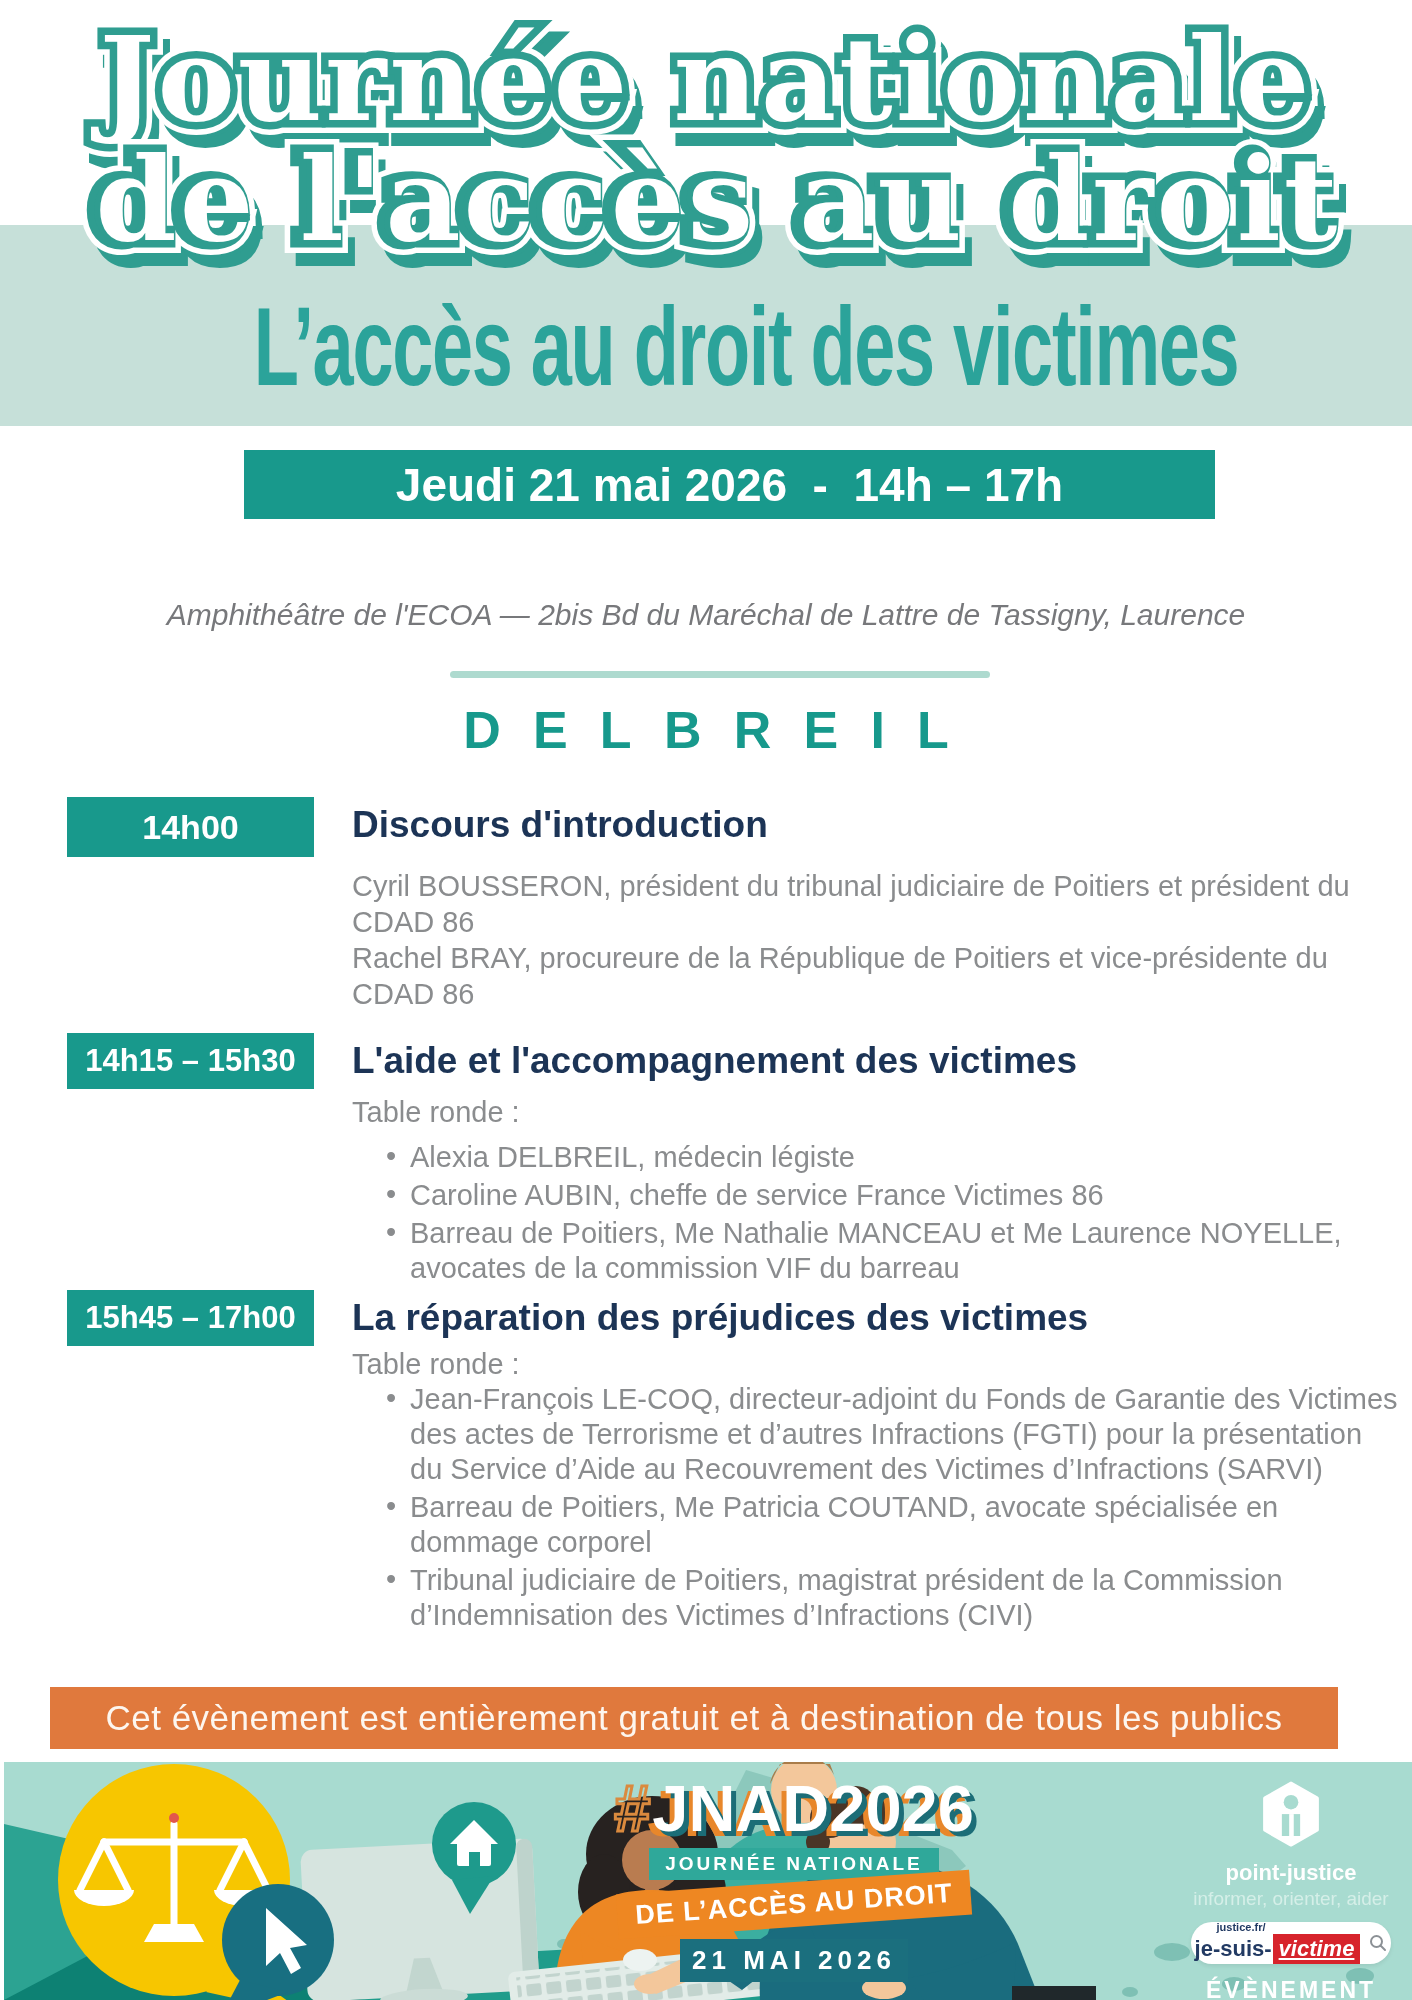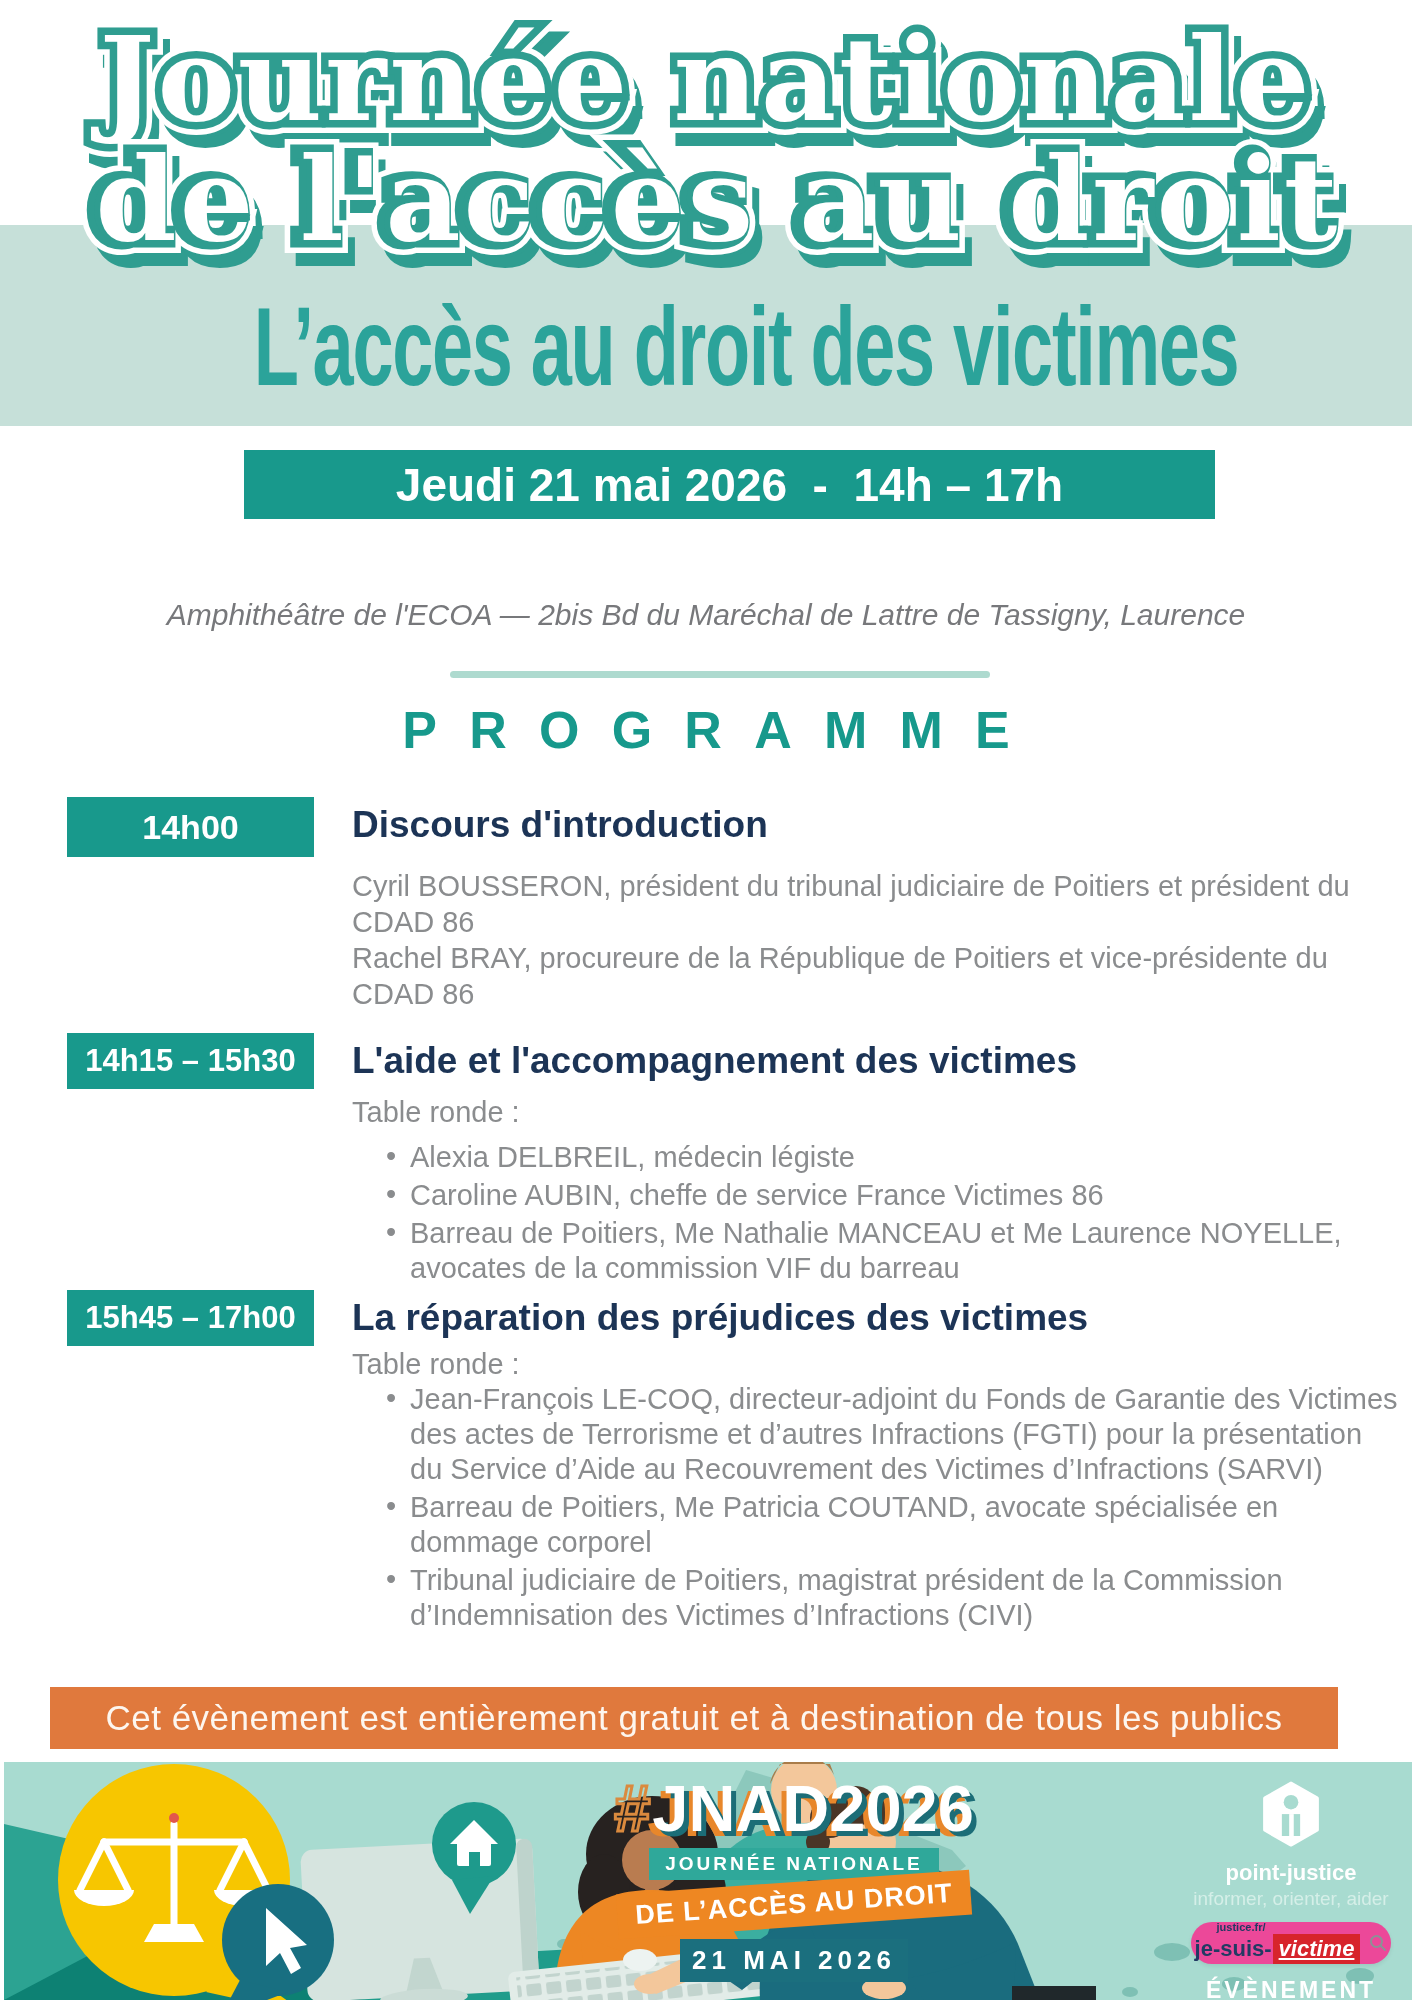--- a/index.html
+++ b/index.html
@@ -75,21 +75,21 @@
   .jnad-title .hash{color:transparent;-webkit-text-stroke:3px #DA8A3E;text-shadow:none;margin-right:2px;}
   .jnad-badge{display:inline-block;color:#ffffff;}
   .jnad-b1{background:#2FA89A;font-size:19px;font-weight:bold;letter-spacing:3px;padding:5px 16px;margin-top:4px;}
   .jnad-b2{background:#EE8722;font-size:27px;font-weight:800;letter-spacing:1px;padding:7px 18px;
            transform:rotate(-4deg);margin-top:2px;}
   .jnad-b3{background:#1B6F7E;font-size:26px;font-weight:bold;letter-spacing:5px;padding:6px 12px;margin-top:12px;}
 
   .pj-col{position:absolute;left:1157px;top:18px;width:260px;text-align:center;color:#ffffff;}
   .pj-name{font-size:22px;font-weight:bold;margin-top:6px;}
   .pj-tag{font-size:19px;color:#D5EFE8;margin-top:2px;}
-  .pill{width:200px;height:42px;background:#ec4899;border-radius:22px;margin:12px auto 0 auto;
+  .pill{width:200px;height:42px;background:#ffffff;border-radius:22px;margin:12px auto 0 auto;
         display:flex;align-items:center;justify-content:center;box-shadow:0 2px 4px rgba(0,0,0,0.08);}
   .pill-text{text-align:left;line-height:1;}
   .pill-top{font-size:11px;font-weight:bold;color:#223A63;margin-left:22px;margin-bottom:1px;}
   .pill-main{font-size:22px;font-weight:800;color:#223A63;display:flex;align-items:center;}
   .pill-main .victime{background:#D7242C;color:#ffffff;font-style:italic;padding:4px 6px;margin-left:1px;text-decoration:underline;}
   .pill .mag{margin-left:9px;}
   .free-event{font-size:23px;font-weight:bold;letter-spacing:3px;margin-top:13px;}
 </style>
 </head>
 <body>
@@ -114,21 +114,21 @@
   <div class="subtitle-wrap">
     <span class="subtitle">L’accès au droit des victimes</span>
   </div>
 
   <div class="date-banner">Jeudi 21 mai 2026  -  14h – 17h</div>
 
   <div class="location">Amphithéâtre de l'ECOA — 2bis Bd du Maréchal de Lattre de Tassigny, Laurence</div>
 
   <div class="divider"></div>
 
-  <div class="programme">PROGRAMME</div>
+  <div class="programme">DELBREIL</div>
 
   <div class="badge badge1">14h00</div>
   <div class="s-title t1">Discours d'introduction</div>
   <div class="desc d1 gray pre">Cyril BOUSSERON, président du tribunal judiciaire de Poitiers et président du
 CDAD 86
 Rachel BRAY, procureure de la République de Poitiers et vice-présidente du
 CDAD 86</div>
 
   <div class="badge badge2">14h15 – 15h30</div>
   <div class="s-title t2">L'aide et l'accompagnement des victimes</div>

